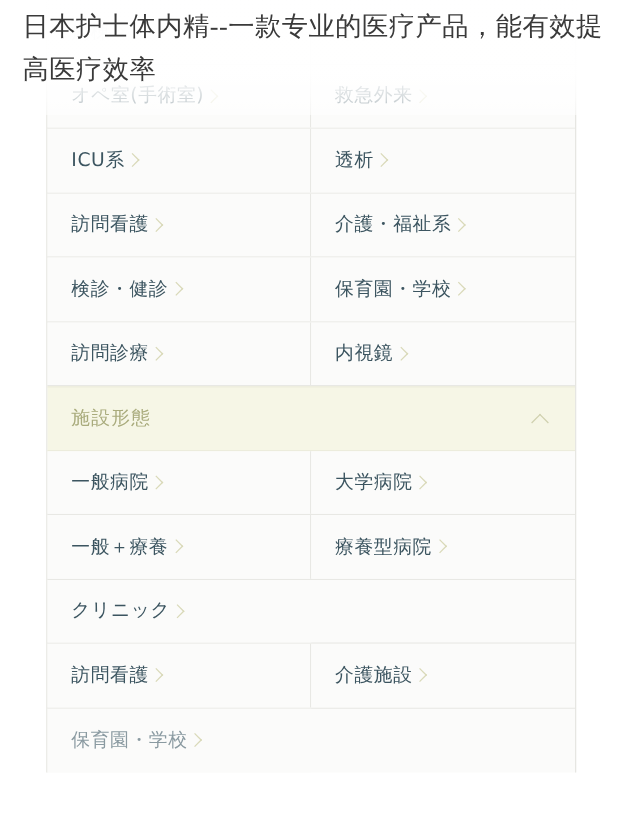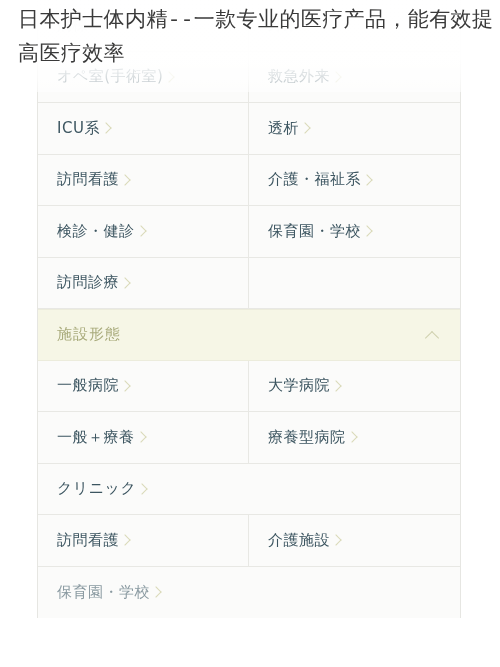--- a/index.html
+++ b/index.html
@@ -138,21 +138,21 @@
         rgba(255,255,255,0.55) 100%);
     pointer-events: none;
   }
 
   
   #headline {
     position: absolute;
     left: 18px;
     top: 4px;
     width: 478px;
-    font-family: Liberation Mono, monospace;
+    font-family: Liberation Serif, serif;
     font-size: 21px;
     line-height: 34px;
     color: #3a3a3a;
     letter-spacing: 0.4px;
     white-space: pre-wrap;
     pointer-events: none;
   }
 </style>
 </head>
 <body>
@@ -209,20 +209,24 @@
         <div class="cell right">
           <span class="cell-label">保育園・学校</span>
           <span class="chev"></span>
         </div>
       </div>
       <div class="grid-row">
         <div class="cell left">
           <span class="cell-label">訪問診療</span>
           <span class="chev"></span>
         </div>
+        <div class="cell right">
+          <span class="cell-label">内視鏡</span>
+          <span class="chev"></span>
+        </div>
       </div>
       <div class="section-row">
         <span class="section-title">施設形態</span>
         <span class="chev-up"></span>
       </div>
       <div class="grid-row">
         <div class="cell left">
           <span class="cell-label">一般病院</span>
           <span class="chev"></span>
         </div>

